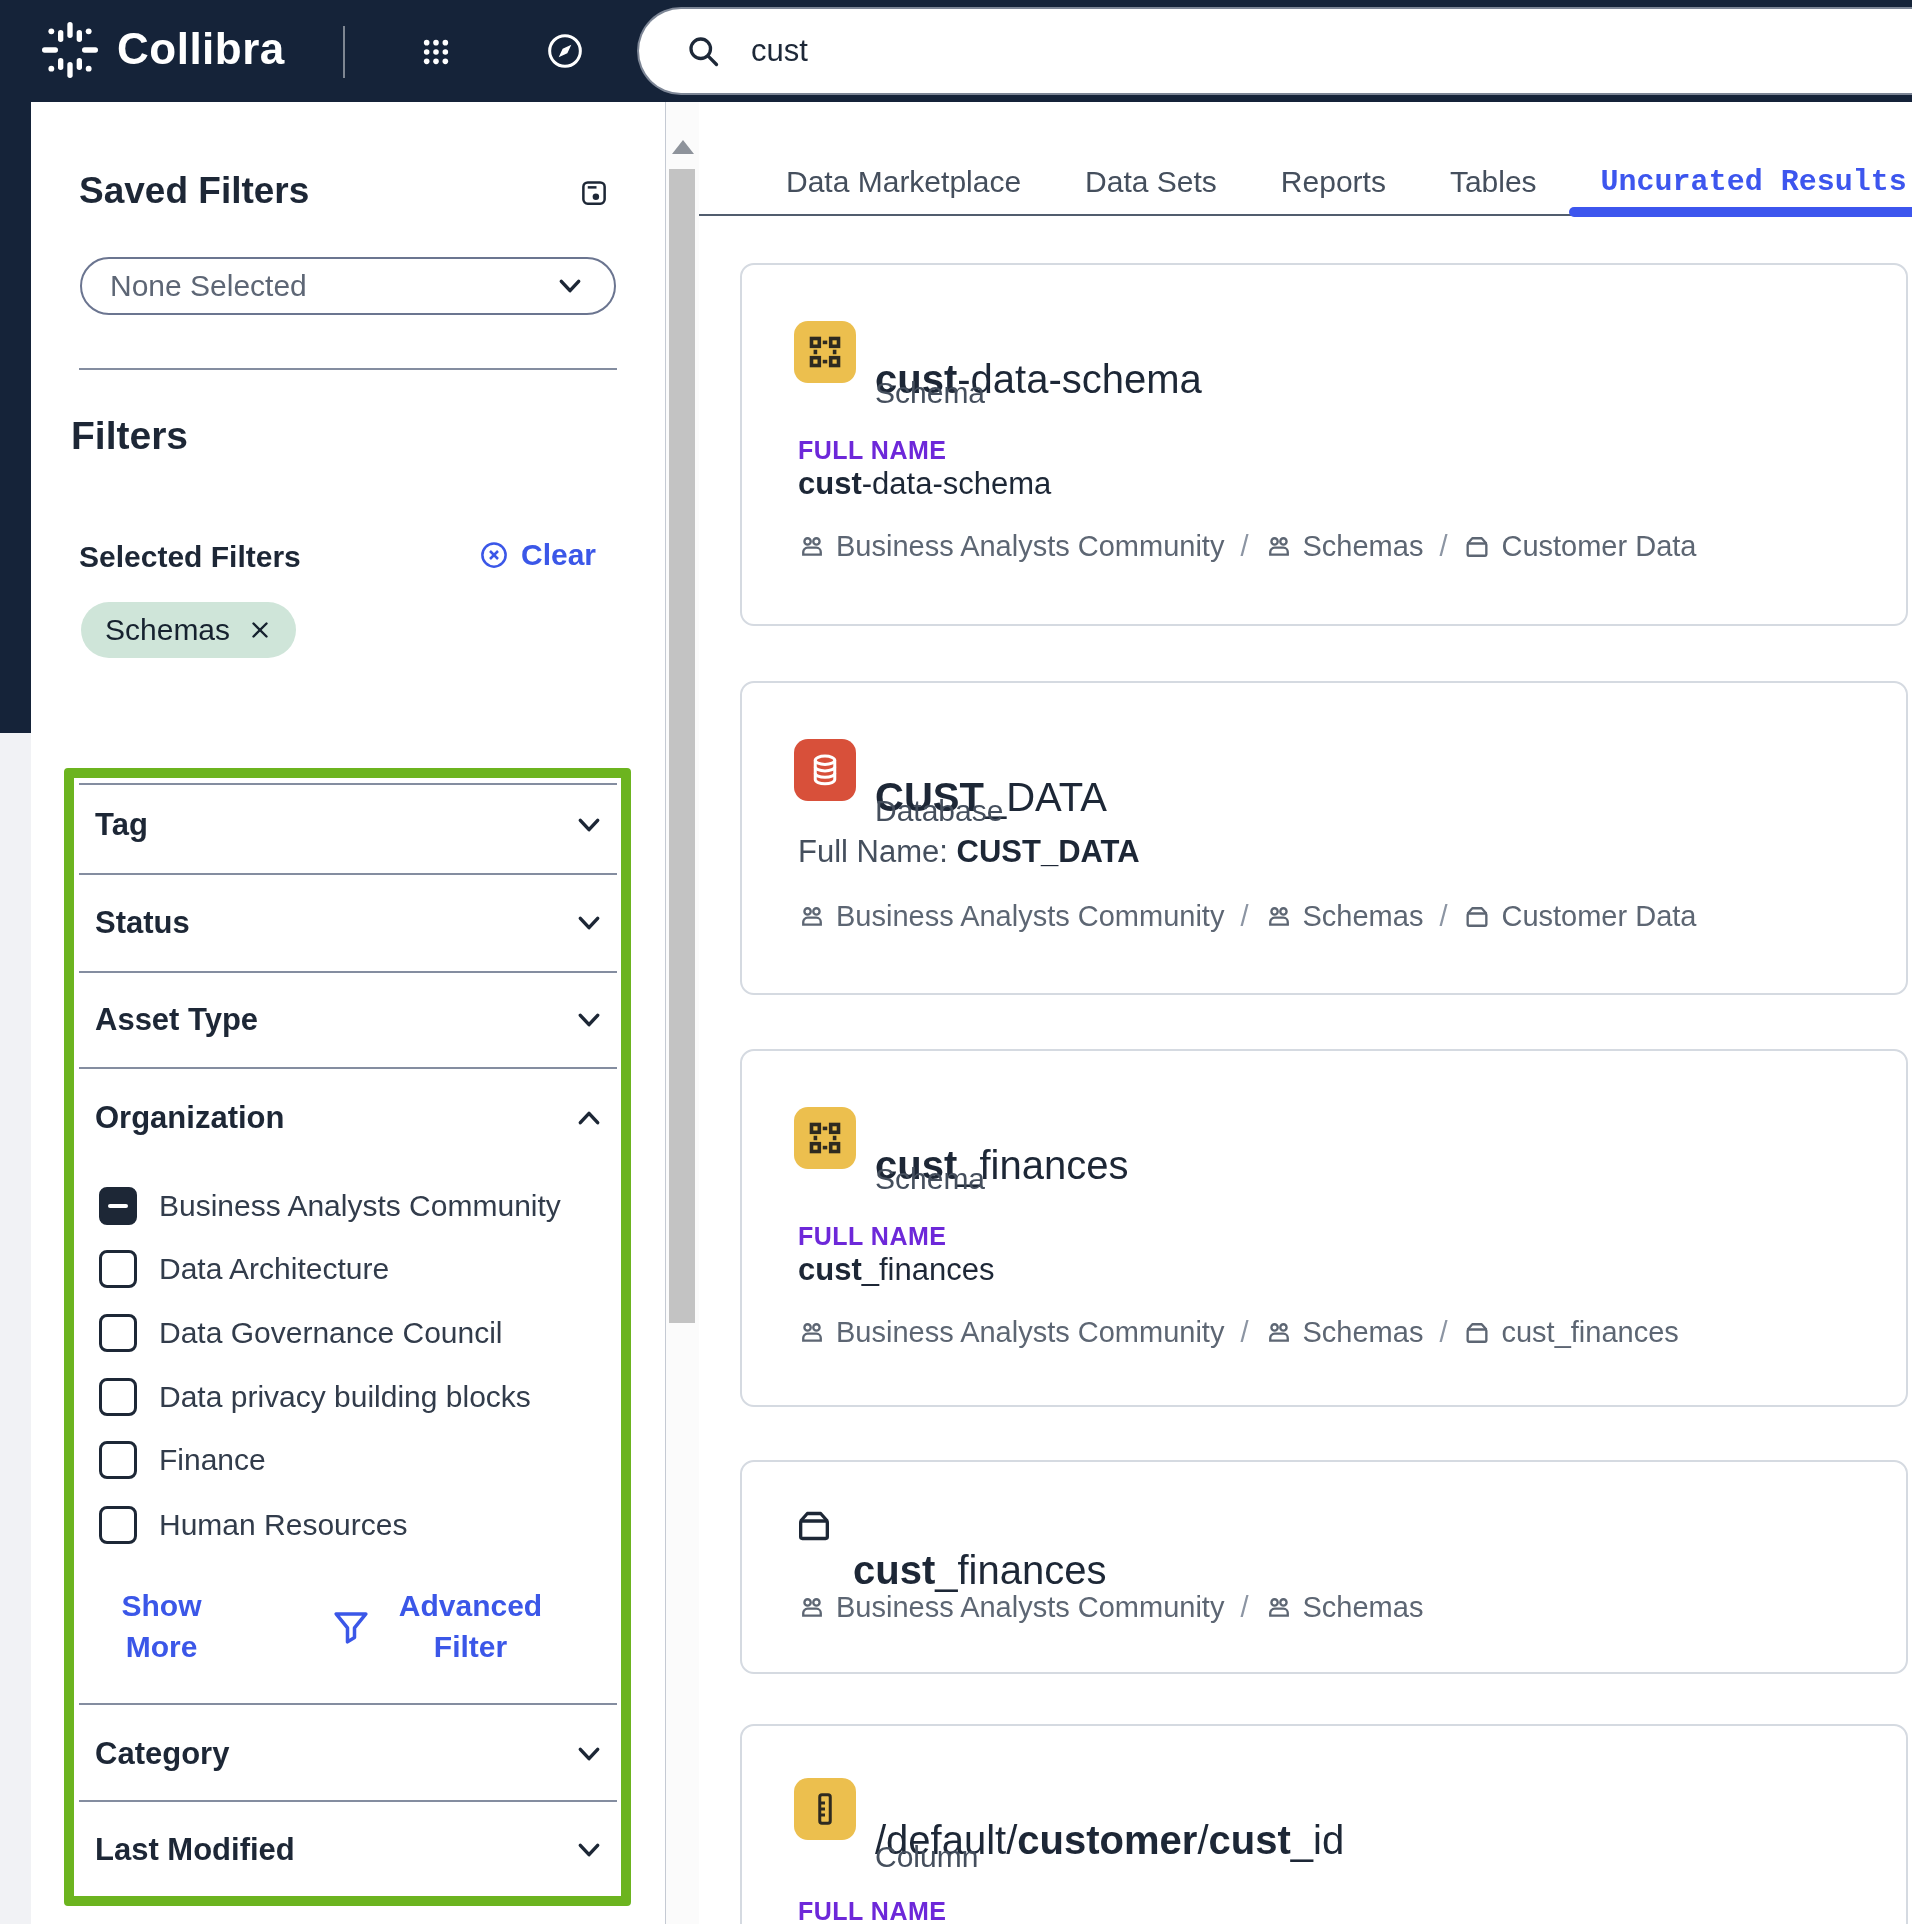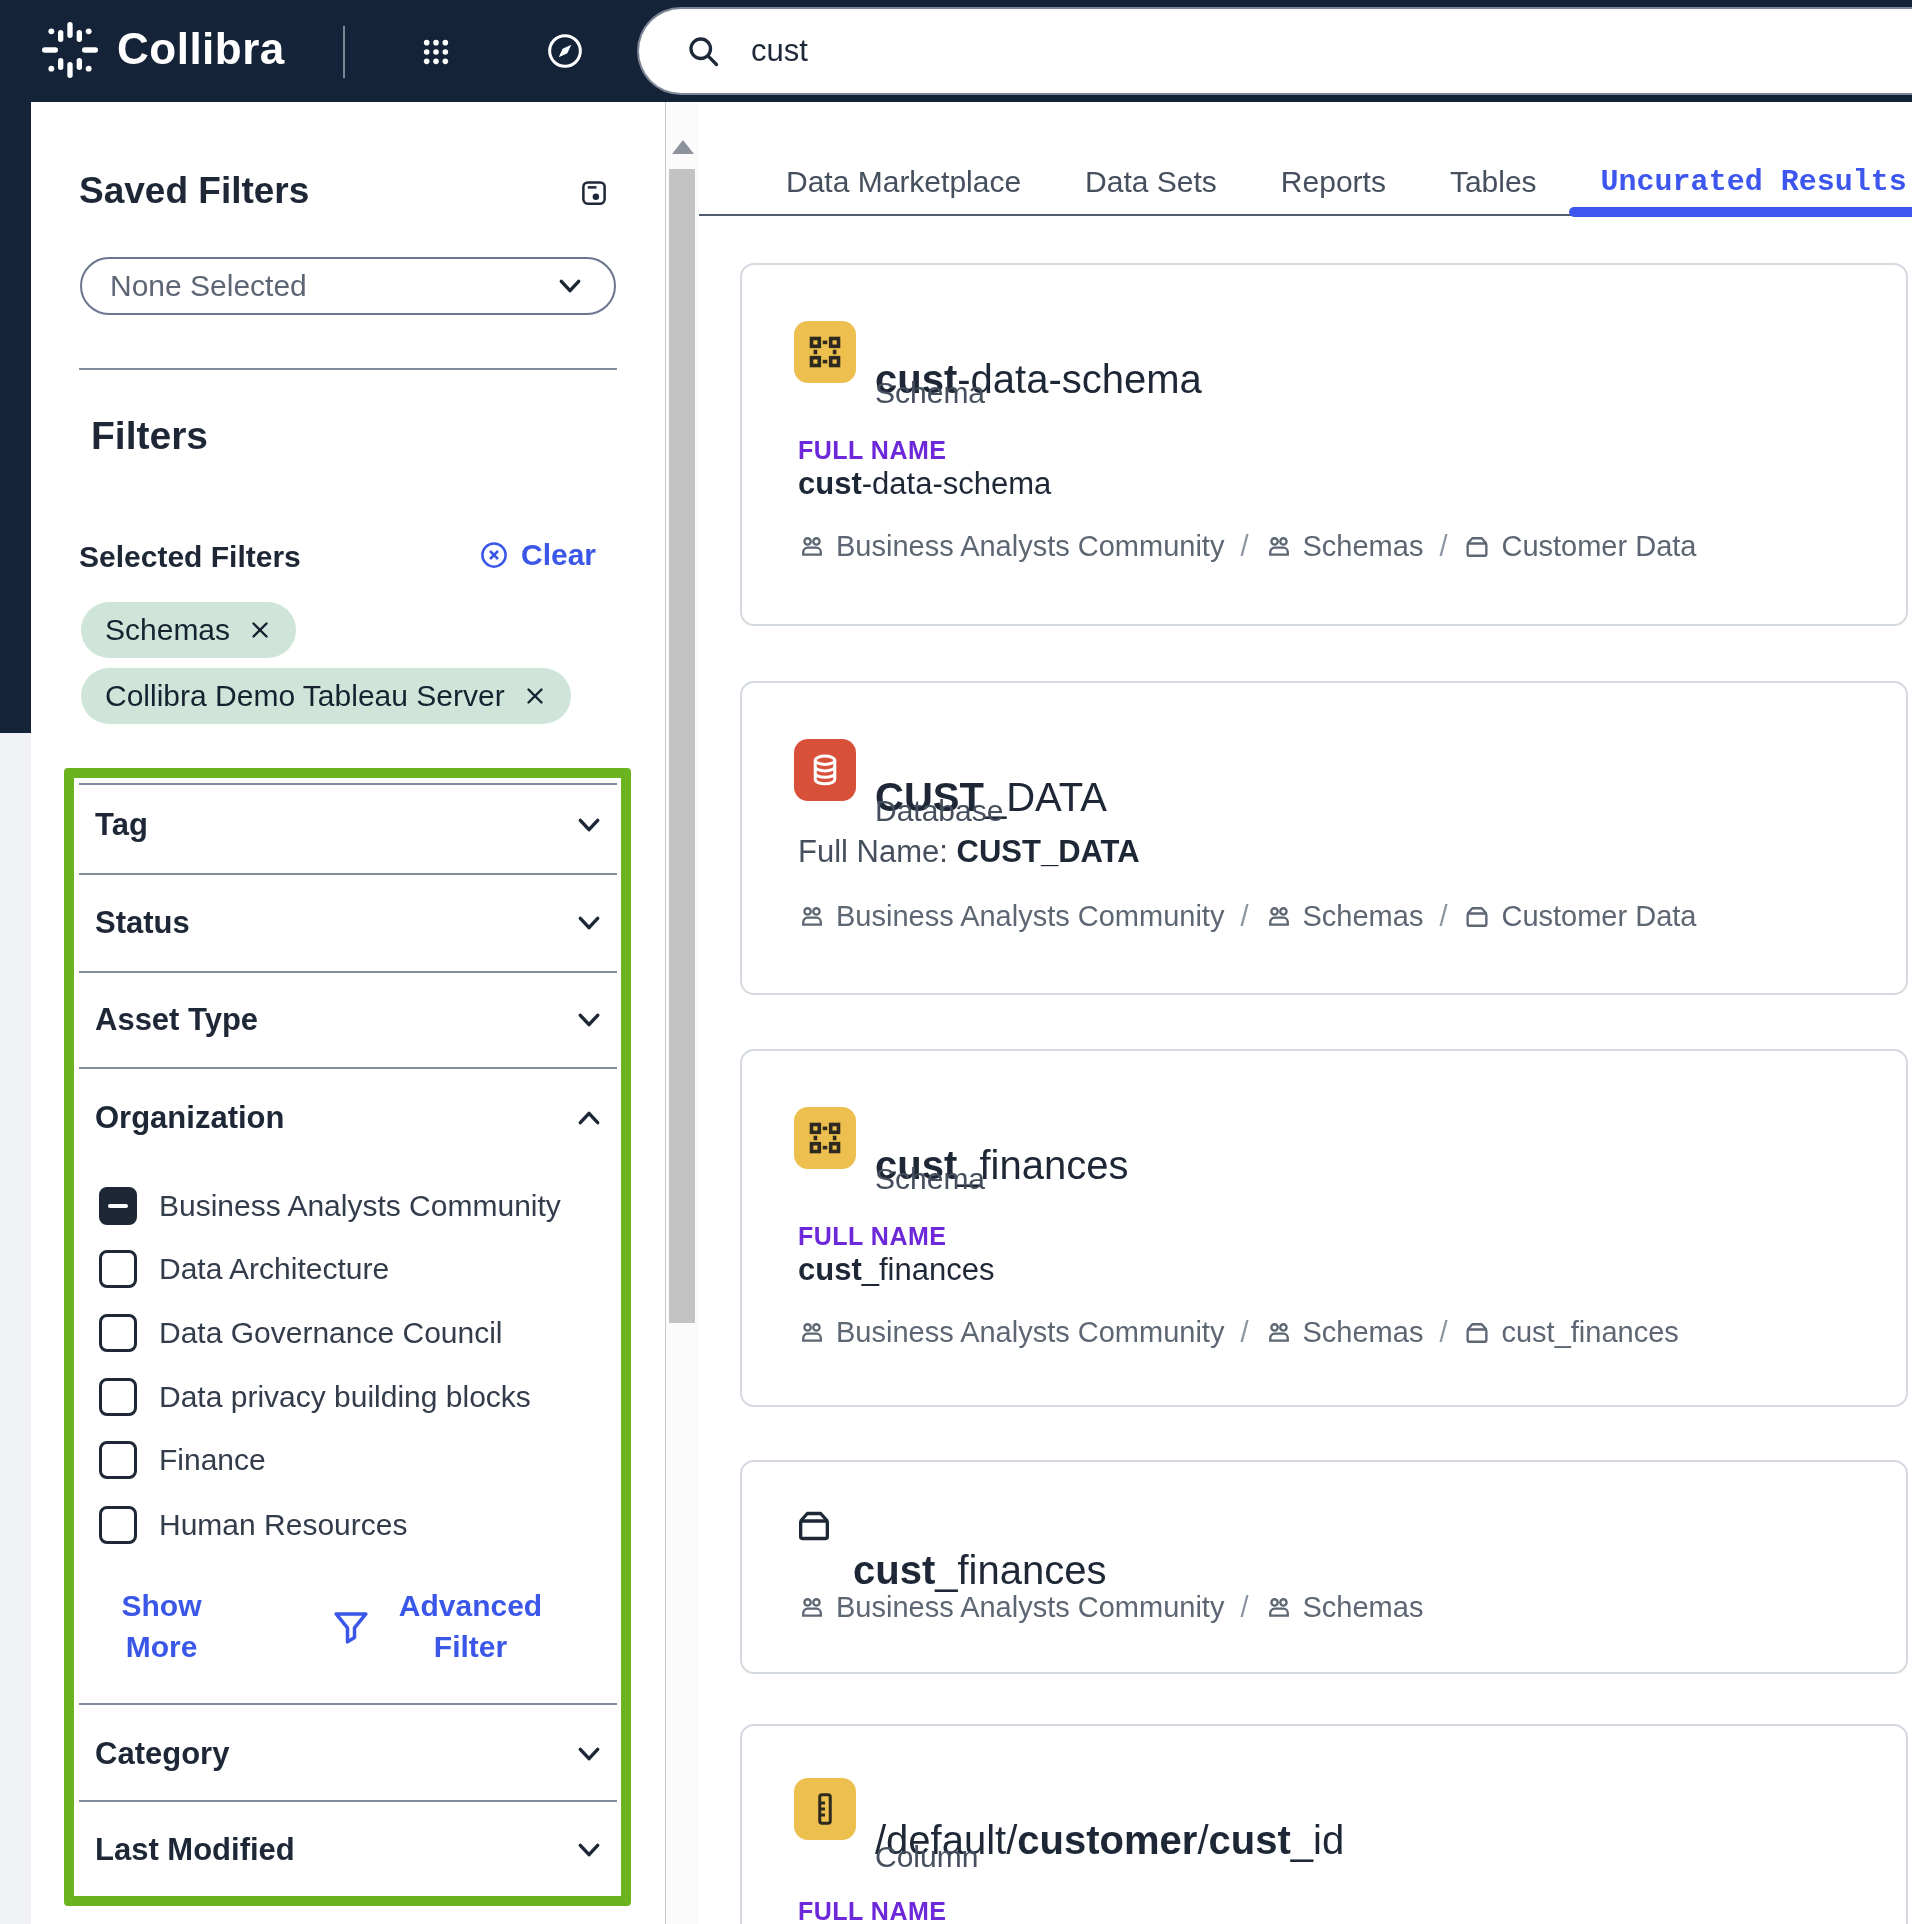--- a/index.html
+++ b/index.html
@@ -23,21 +23,21 @@
   .rail-bottom{position:absolute;left:0;top:733px;width:31px;bottom:0;background:#f1f2f5;}
 
   
   .sidebar{position:absolute;left:31px;top:102px;width:634px;bottom:0;background:#fff;border-top-left-radius:16px;}
   .sb-title{position:absolute;left:48px;top:68px;font-size:37px;font-weight:700;color:#1d2736;}
   .save-icon{position:absolute;left:548px;top:76px;width:30px;height:30px;color:#1d2736;cursor:pointer;}
   .pill-select{position:absolute;left:49px;top:155px;width:536px;height:58px;border:2px solid #6b7590;border-radius:30px;box-sizing:border-box;display:flex;align-items:center;justify-content:space-between;padding:0 28px;cursor:pointer;background:#fff;}
   .pill-select .val{font-size:30px;color:#5d6675;}
   .chev{width:32px;height:32px;color:#1d2736;}
   .sb-div{position:absolute;left:48px;width:538px;height:2px;background:#848da0;}
-  .filters-title{position:absolute;left:60px;top:312px;font-size:39px;font-weight:700;color:#1d2736;}
+  .filters-title{position:absolute;left:40px;top:312px;font-size:39px;font-weight:700;color:#1d2736;}
   .sel-label{position:absolute;left:48px;top:438px;font-size:30px;font-weight:700;color:#1d2736;}
   .clear-btn{position:absolute;left:448px;top:436px;display:flex;align-items:center;gap:12px;color:#3b57e8;cursor:pointer;justify-content:flex-end;}
   .clear-btn svg{width:30px;height:30px;}
   .clear-btn .txt{font-size:30px;font-weight:700;}
   .chip{position:absolute;left:50px;height:56px;background:#cfe5d9;border-radius:28px;display:inline-flex;align-items:center;padding:0 24px;gap:18px;}
   .chip .lbl{font-size:30px;color:#16222f;}
   .chip svg{width:24px;height:24px;color:#16222f;cursor:pointer;}
 
   
   .green-box{position:absolute;left:33px;top:666px;width:567px;height:1138px;border:10px solid #6cb41f;border-radius:4px;box-sizing:border-box;pointer-events:none;z-index:6;}
@@ -166,27 +166,20 @@
       <span class="txt">Clear</span>
     </div>
 
     <div class="chip" style="top:500px;">
       <span class="lbl">Schemas</span>
       <svg viewBox="0 0 24 24" fill="none" stroke="currentColor" stroke-width="2.4" stroke-linecap="round">
           <line x1="5.5" y1="5.5" x2="18.5" y2="18.5"></line>
           <line x1="18.5" y1="5.5" x2="5.5" y2="18.5"></line>
         </svg>
     </div>
-    <div class="chip" style="top:566px;">
-      <span class="lbl">Collibra Demo Tableau Server</span>
-      <svg viewBox="0 0 24 24" fill="none" stroke="currentColor" stroke-width="2.4" stroke-linecap="round">
-          <line x1="5.5" y1="5.5" x2="18.5" y2="18.5"></line>
-          <line x1="18.5" y1="5.5" x2="5.5" y2="18.5"></line>
-        </svg>
-    </div>
 
     <div class="sb-div" style="top:681px;"></div>
 
     <div class="sec-row" style="top:680px;">
       <span class="lbl">Tag</span>
       <svg class="chev" viewBox="0 0 24 24" fill="none" stroke="currentColor" stroke-width="2.6" stroke-linecap="round" stroke-linejoin="round">
           <polyline points="5.5,8.5 12,15.5 18.5,8.5"></polyline>
         </svg>
     </div>
     <div class="sb-div" style="top:771px;"></div>

